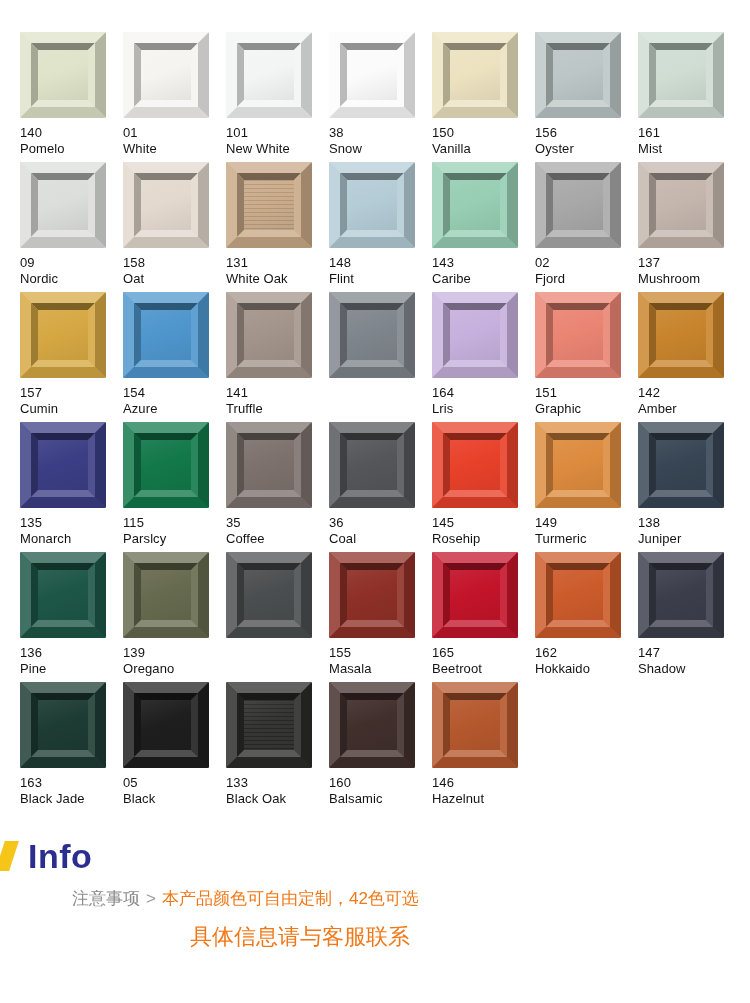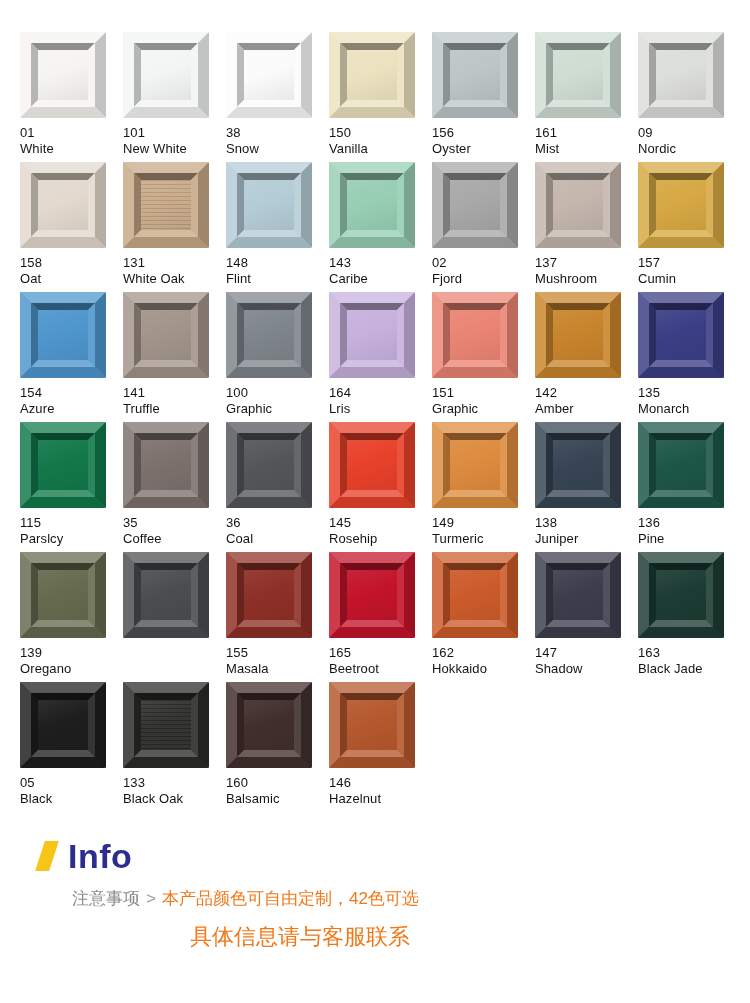--- a/index.html
+++ b/index.html
@@ -147,21 +147,20 @@
   
   #info-section {
     position: absolute;
     left: 0;
     top: 838px;
     width: 750px;
   }
   .info-head {
     display: flex;
     align-items: center;
-    padding-left: 40px;
     text-align: right;
   }
   .slash {
     width: 14px;
     height: 30px;
     background: var(--slash, #f5c518);
     transform: skewX(-18deg);
     margin-right: 14px;
     flex: 0 0 auto;
   }
@@ -189,20 +188,41 @@
     line-height: 38px;
     color: #f07818;
     padding-left: 118px;
   }
 </style>
 </head>
 <body>
 
 <div id="swatch-grid">
     <div class="swatch-cell">
+      <div class="chip pale" style="--c: #dfe3c9; --light: rgb(231,234,215); --light2: rgb(228,231,210); --dark: rgb(196,200,177); --dark2: rgb(178,182,161); --ishadow: rgb(129,132,117); --ishadow2: rgb(165,168,149); --ilight: rgb(230,233,213); --ilight2: rgb(226,230,206); --faceA: rgb(225,229,205); --faceB: rgb(207,211,187);">
+        <div class="frame">
+          <div class="f-top"></div>
+          <div class="f-left"></div>
+          <div class="f-right"></div>
+          <div class="f-bottom"></div>
+        </div>
+        <div class="inner">
+          <div class="i-top"></div>
+          <div class="i-left"></div>
+          <div class="i-right"></div>
+          <div class="i-bottom"></div>
+          <div class="face"></div>
+        </div>
+      </div>
+      <div class="label">
+        <span class="code">140</span>
+        <span class="name">Pomelo</span>
+      </div>
+    </div>
+    <div class="swatch-cell">
       <div class="chip pale" style="--c: #f5f4f1; --light: rgb(248,247,245); --light2: rgb(247,246,243); --dark: rgb(216,215,212); --dark2: rgb(196,195,193); --ishadow: rgb(142,142,140); --ishadow2: rgb(181,181,178); --ilight: rgb(247,246,244); --ilight2: rgb(246,245,242); --faceA: rgb(246,245,242); --faceB: rgb(228,227,224);">
         <div class="frame">
           <div class="f-top"></div>
           <div class="f-left"></div>
           <div class="f-right"></div>
           <div class="f-bottom"></div>
         </div>
         <div class="inner">
           <div class="i-top"></div>
           <div class="i-left"></div>
@@ -539,24 +559,20 @@
           <div class="f-right"></div>
           <div class="f-bottom"></div>
         </div>
         <div class="inner">
           <div class="i-top"></div>
           <div class="i-left"></div>
           <div class="i-right"></div>
           <div class="i-bottom"></div>
           <div class="face"></div>
         </div>
-      </div>
-      <div class="label">
-        <span class="code">100</span>
-        <span class="name">Graphic</span>
       </div>
     </div>
     <div class="swatch-cell">
       <div class="chip" style="--c: #c6b0dd; --light: rgb(213,197,230); --light2: rgb(207,189,226); --dark: rgb(174,155,194); --dark2: rgb(158,141,177); --ishadow: rgb(115,102,128); --ishadow2: rgb(147,130,164); --ilight: rgb(211,193,228); --ilight2: rgb(204,184,224); --faceA: rgb(202,182,223); --faceB: rgb(184,164,206);">
         <div class="frame">
           <div class="f-top"></div>
           <div class="f-left"></div>
           <div class="f-right"></div>
           <div class="f-bottom"></div>
         </div>

